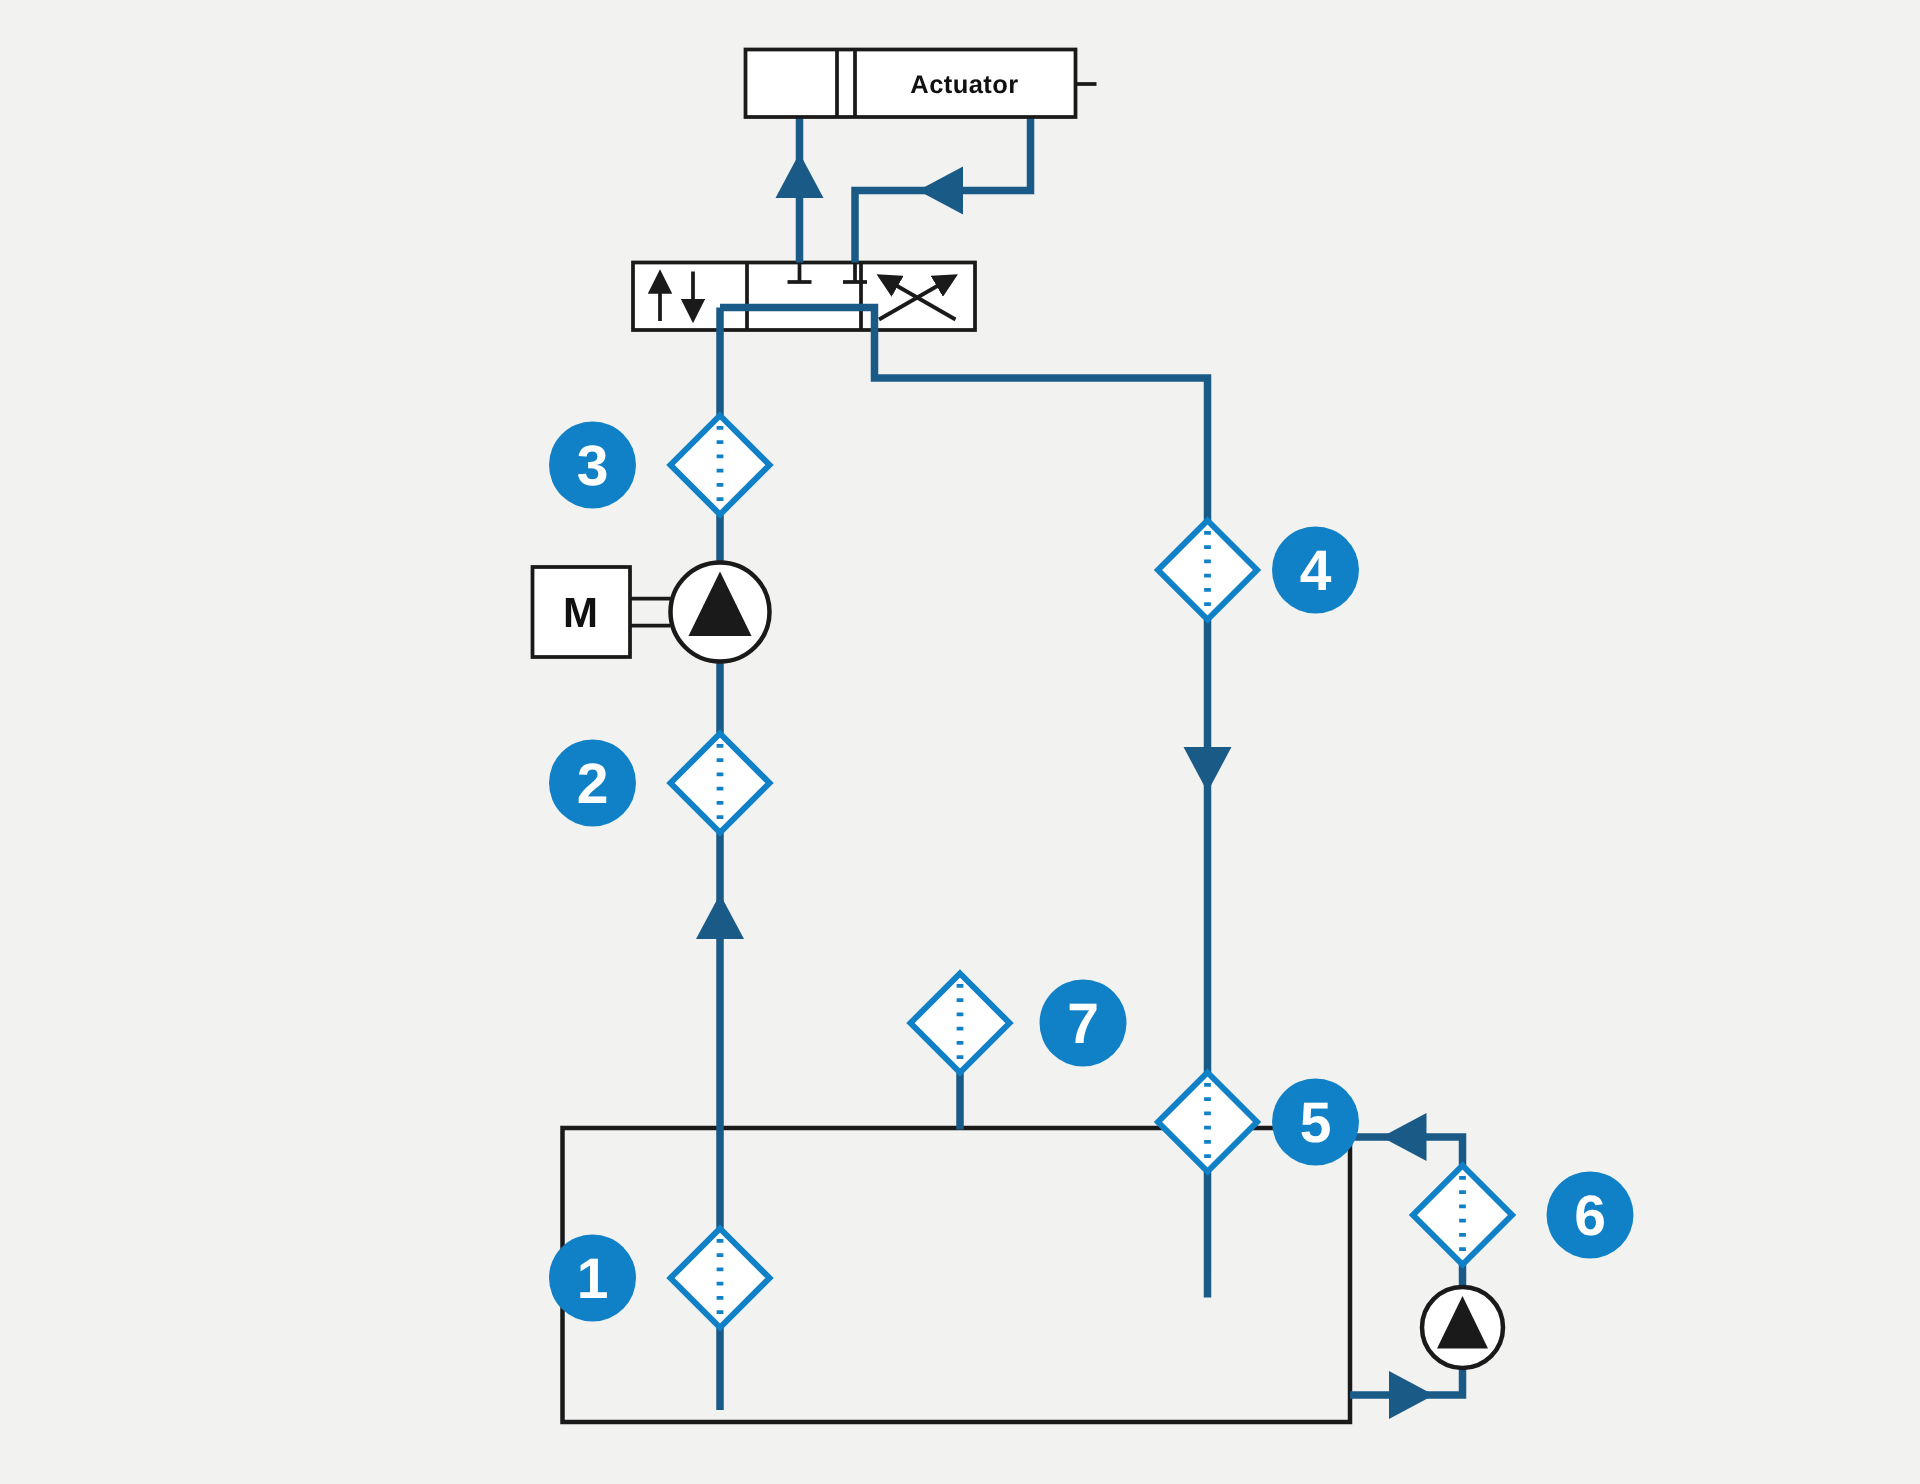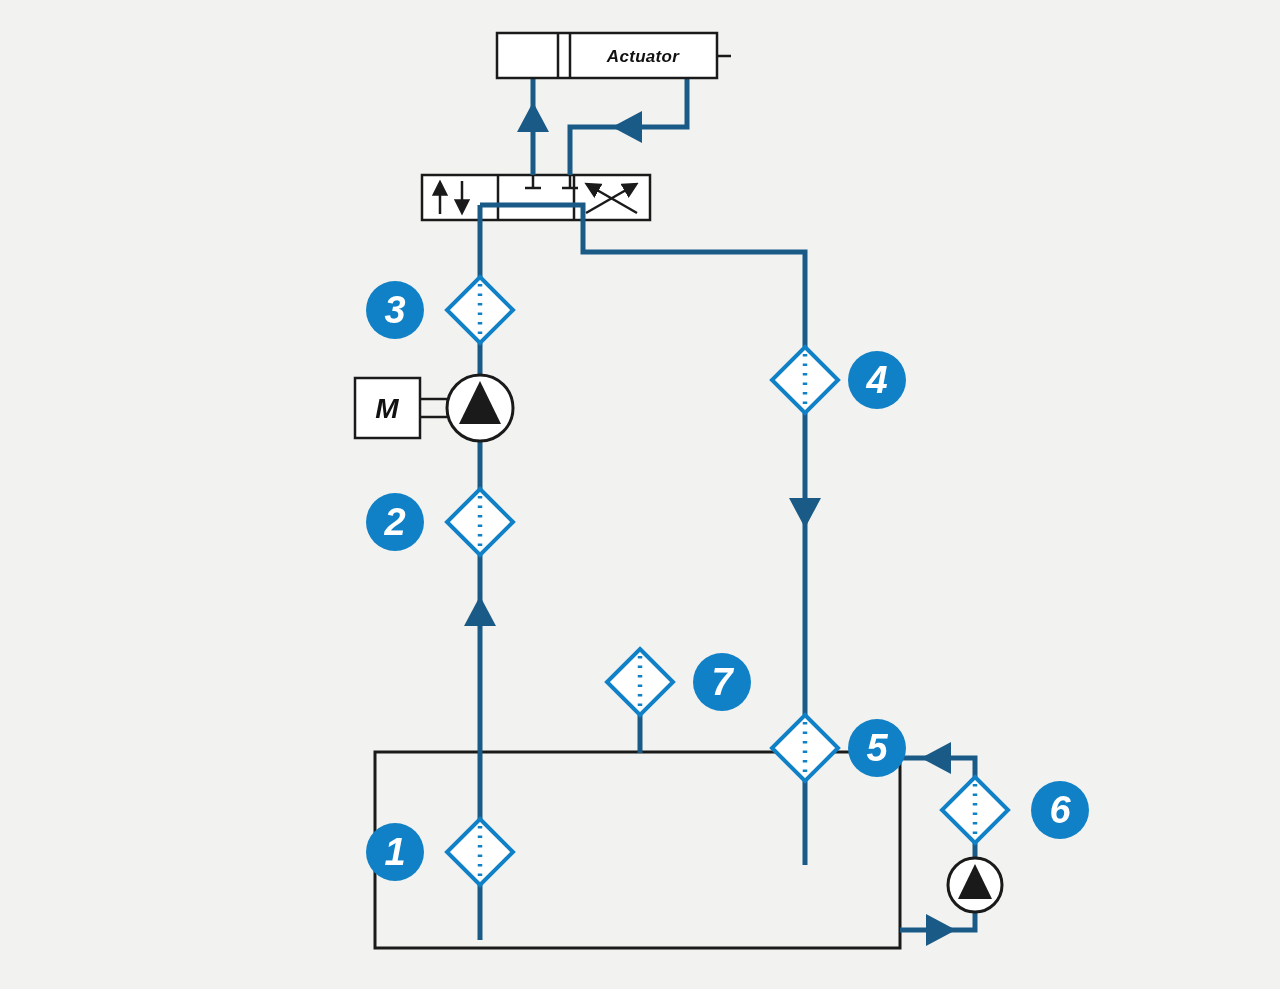--- a/index.html
+++ b/index.html
@@ -7,21 +7,20 @@
   body {
     background: var(--background, #f2f2f0);
     font-family: "Liberation Sans", sans-serif;
   }
   .stage {
     position: relative;
     width: 1280px;
     height: 989px;
     background: var(--background, #f2f2f0);
     overflow: hidden;
-    font-style: italic;
   }
   svg { display: block; }
 
   .pipe {
     stroke: var(--pipe-blue, #1a5a87);
     stroke-width: 5;
     fill: none;
   }
   .flow-arrow { fill: var(--pipe-blue, #1a5a87); stroke: none; }
 

